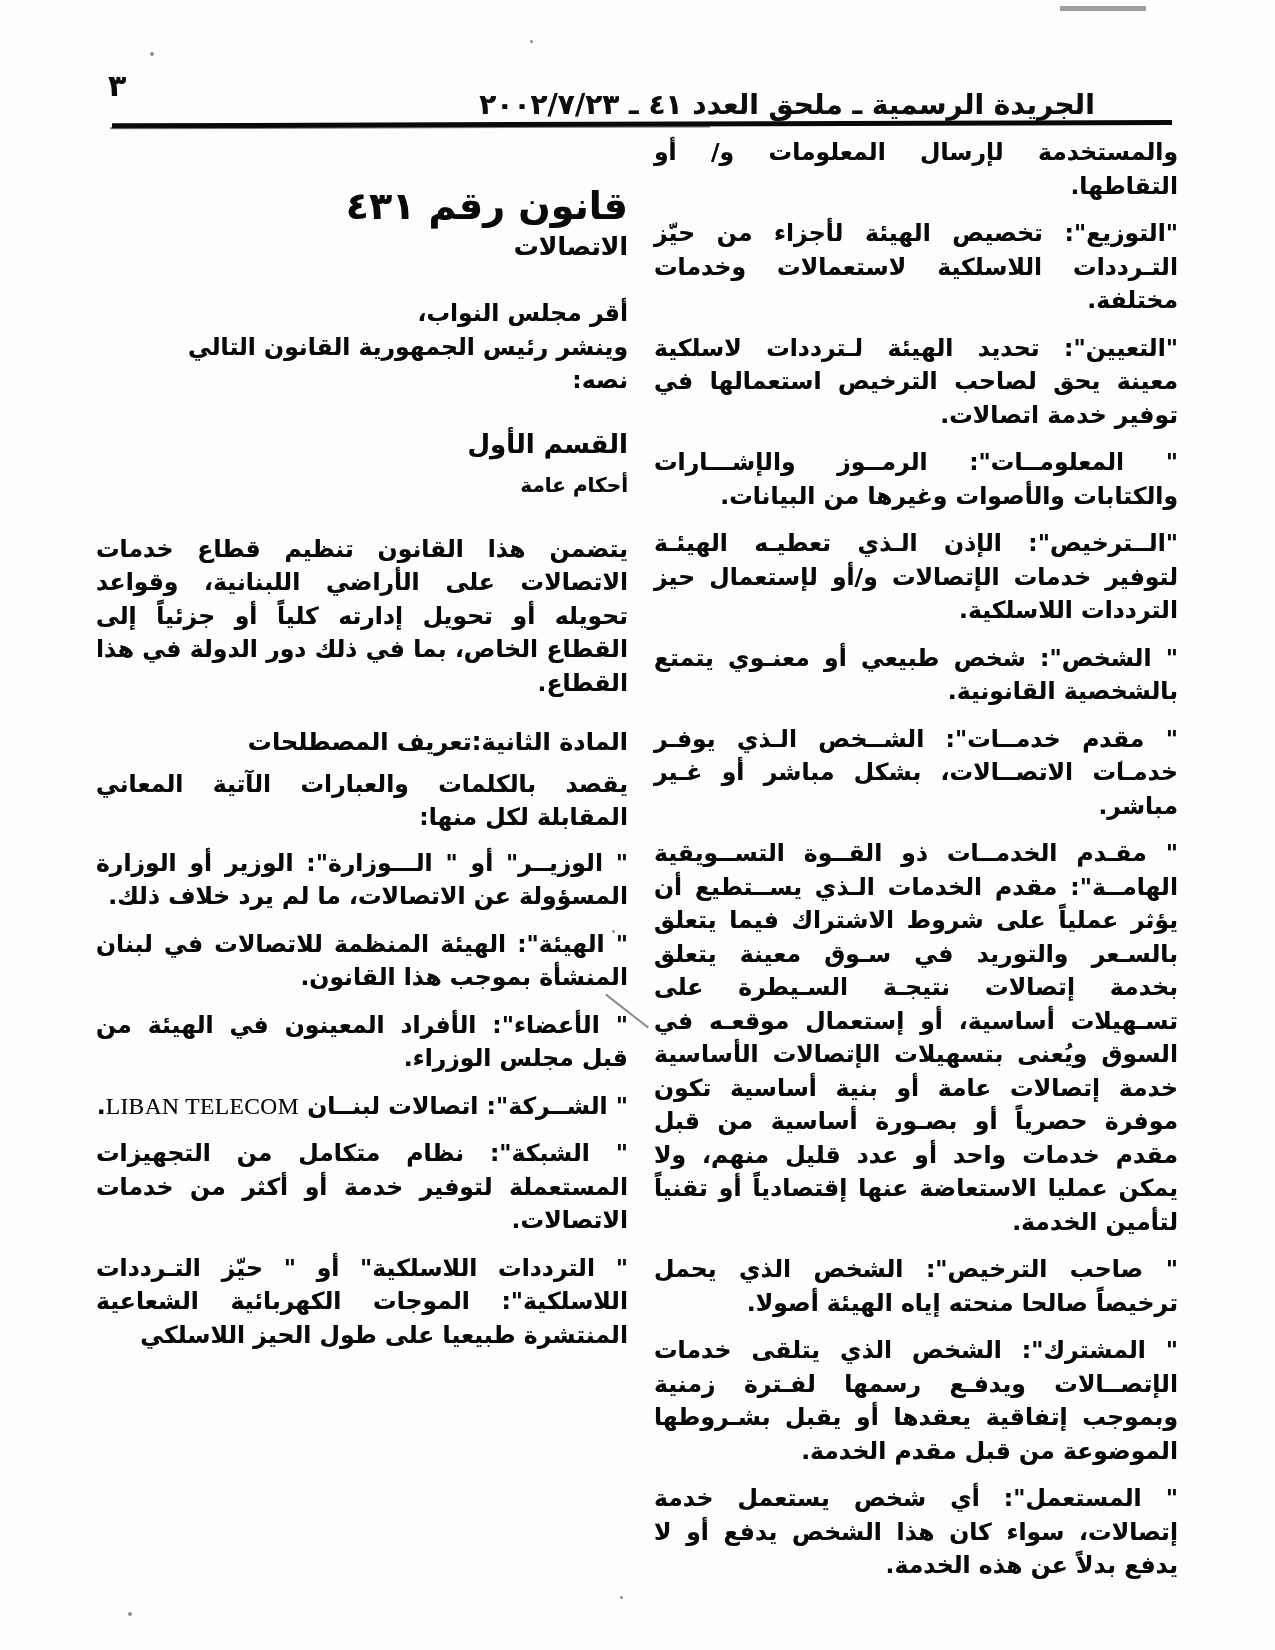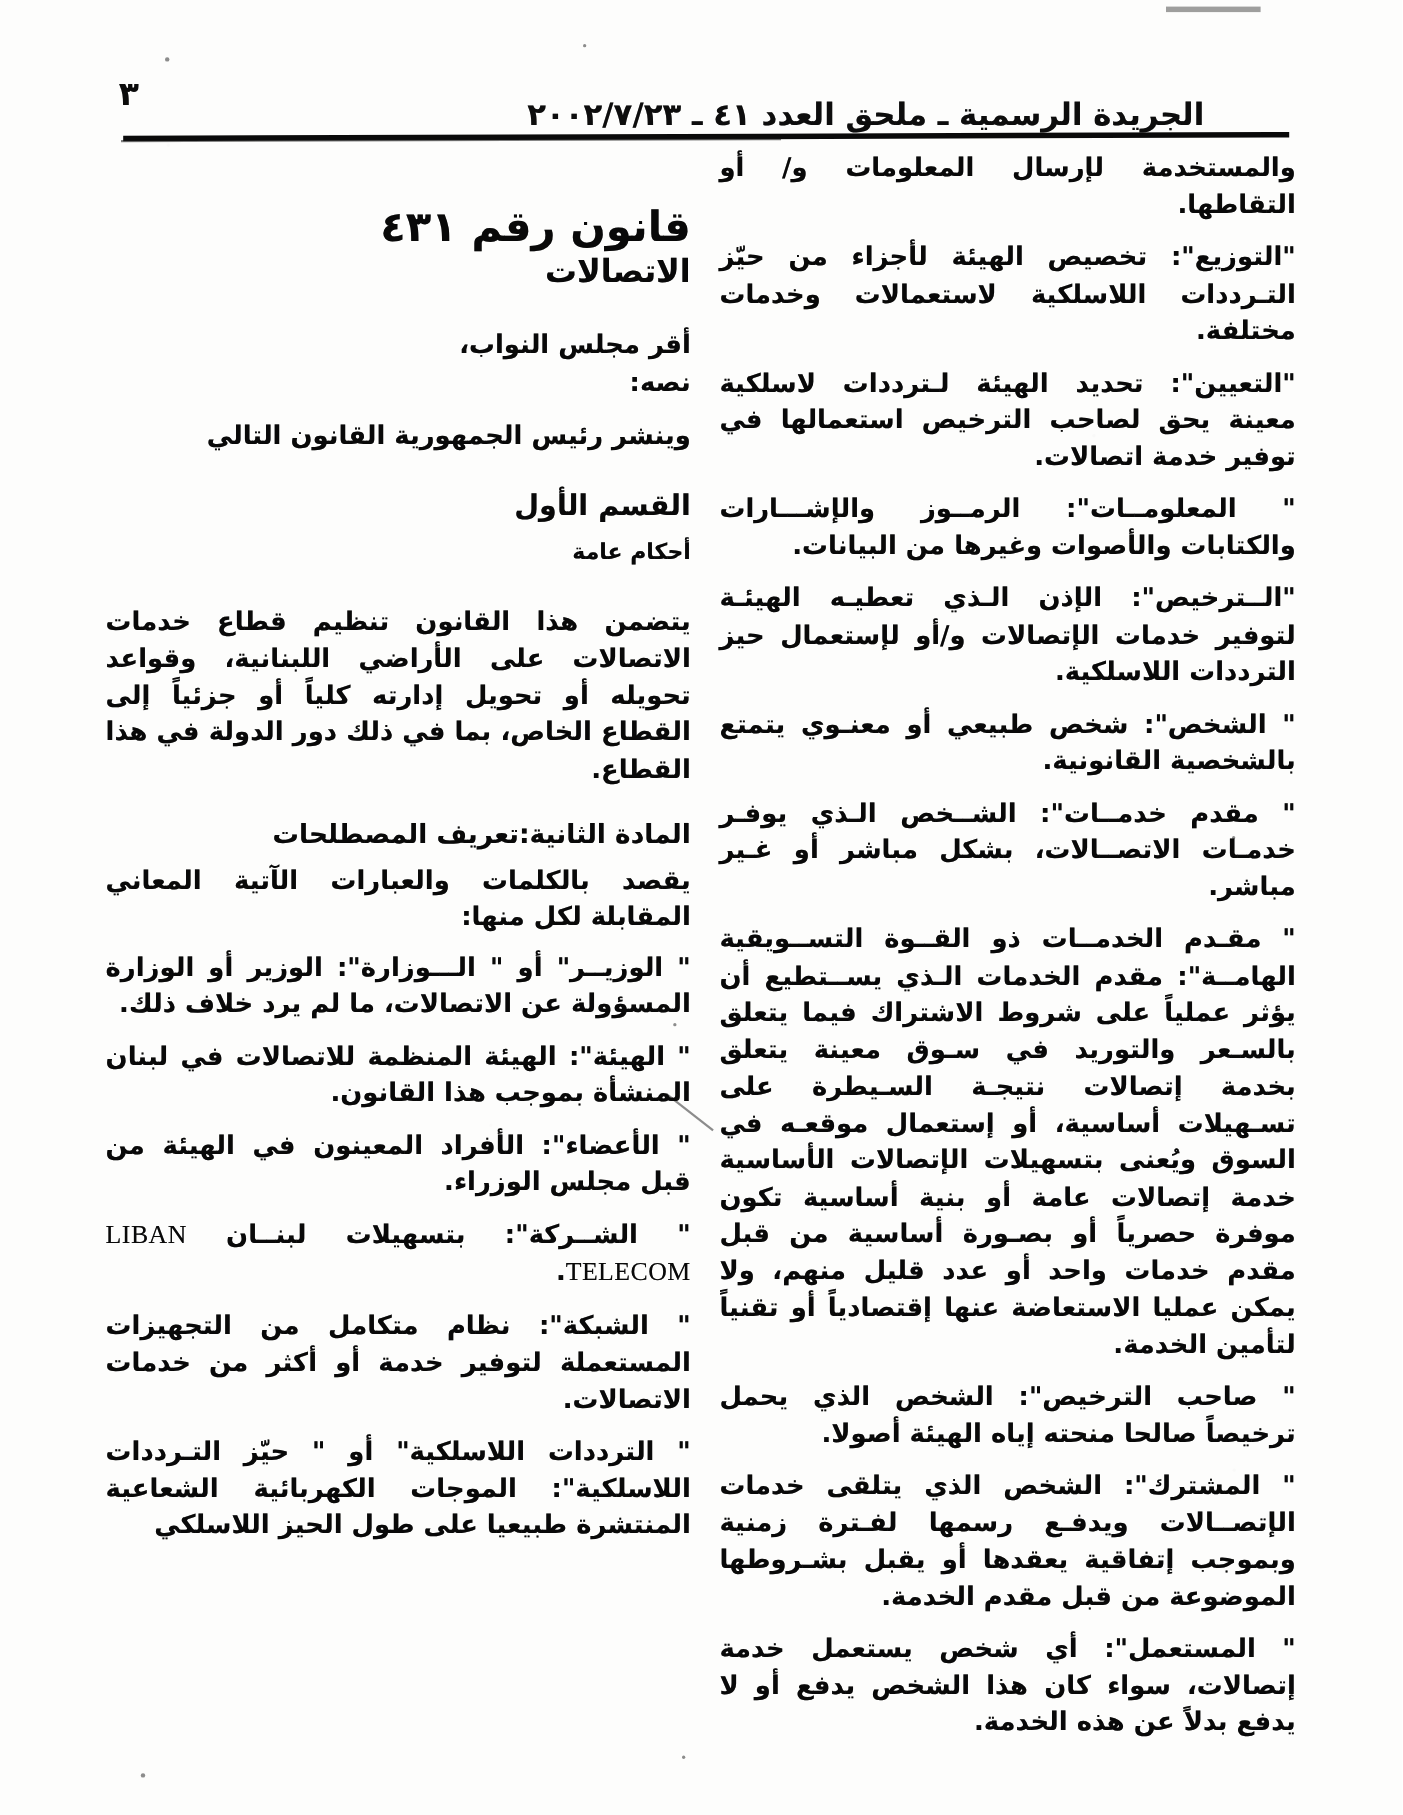--- a/index.html
+++ b/index.html
@@ -126,21 +126,21 @@
     text-align: center;
   }
   .law-number {
     font-size: 38px;
     font-weight: 700;
     margin: 54px 0 6px;
     text-align: center;
     letter-spacing: 0.5px;
   }
   .law-subject {
-    font-size: 29px;
+    font-size: 25px;
     font-weight: 700;
     margin: 0 0 10px;
     text-align: center;
   }
 
   
   p.para {
     margin: 0 0 12px;
     text-indent: 0;
   }
@@ -216,43 +216,43 @@
   <div class="columns">
 
     <div class="col right">
 
       <div class="title-block">
         <div class="law-number">قانون رقم ٤٣١</div>
         <div class="law-subject">الاتصالات</div>
       </div>
 
       <p class="para enact">أقر مجلس النواب،</p>
+      <p class="para enact l2">وينشر رئيس الجمهورية القانون التالي</p>
       <p class="para enact l3">نصه:</p>
-      <p class="para enact l2">وينشر رئيس الجمهورية القانون التالي</p>
 
       <div class="section-head">القسم الأول</div>
       <div class="section-sub">أحكام عامة</div>
 
       <p class="para">يتضمن هذا القانون تنظيم قطاع خدمات الاتصالات على الأراضي اللبنانية، وقواعد تحويله أو تحويل إدارته كلياً أو جزئياً إلى القطاع الخاص، بما في ذلك دور الدولة في هذا القطاع.</p>
 
       <div class="article-head">المادة الثانية:تعريف المصطلحات</div>
       <p class="para">يقصد بالكلمات والعبارات الآتية المعاني المقابلة لكل منها:</p>
 
       <div>
         <p class="defn">
           <span class="term">" الوزيــر" أو " الـــوزارة":</span><span> الوزير أو الوزارة المسؤولة عن الاتصالات، ما لم يرد خلاف ذلك.</span>
         </p>
         <p class="defn">
           <span class="term">" الهيئة":</span><span> الهيئة المنظمة للاتصالات في لبنان المنشأة بموجب هذا القانون.</span>
         </p>
         <p class="defn">
           <span class="term">" الأعضاء":</span><span> الأفراد المعينون في الهيئة من قبل مجلس الوزراء.</span>
         </p>
         <p class="defn">
-          <span class="term">" الشــركة":</span><span> بتسهيلات لبنــان </span><span class="latin">LIBAN TELECOM</span><span>.</span>
+          <span class="term">" الشــركة":</span><span> اتصالات لبنــان </span><span class="latin">LIBAN TELECOM</span><span>.</span>
         </p>
         <p class="defn">
           <span class="term">" الشبكة":</span><span> نظام متكامل من التجهيزات المستعملة لتوفير خدمة أو أكثر من خدمات الاتصالات.</span>
         </p>
         <p class="defn">
           <span class="term">" الترددات اللاسلكية" أو " حيّز التـرددات اللاسلكية":</span><span> الموجات الكهربائية الشعاعية المنتشرة طبيعيا على طول الحيز اللاسلكي</span>
         </p>
       </div>
     </div>
 

